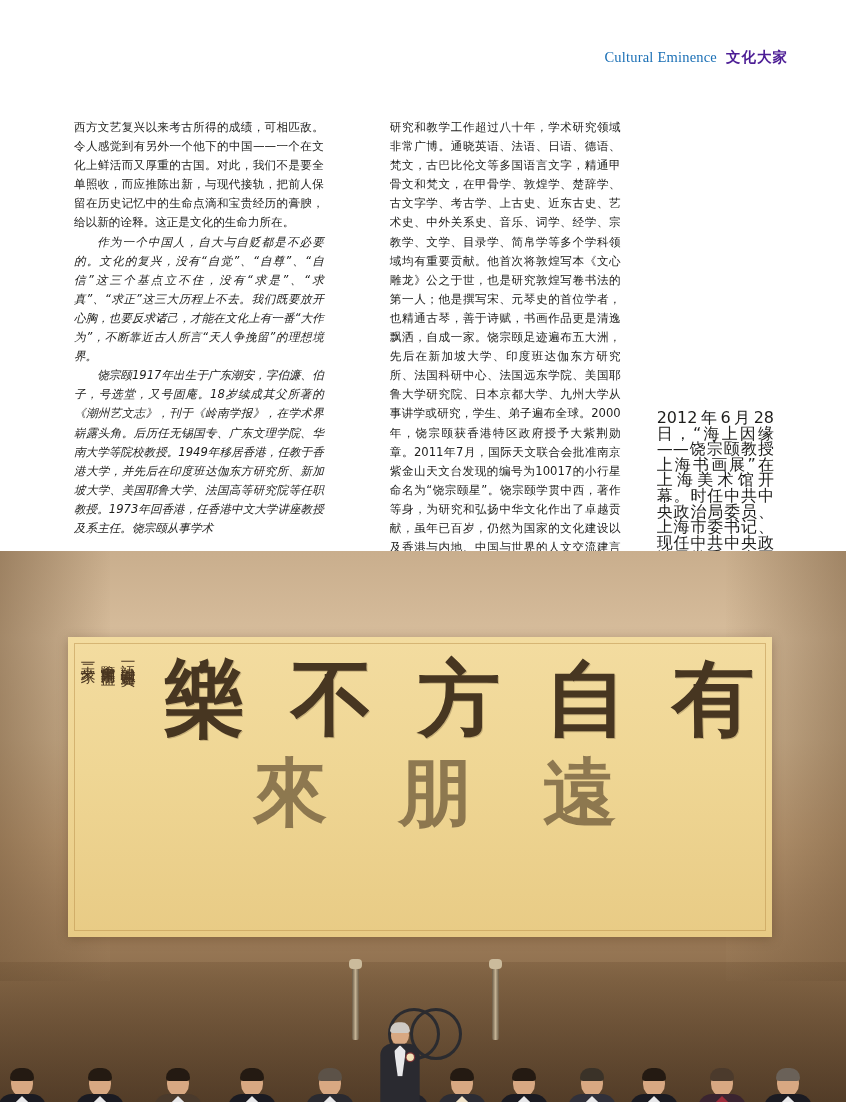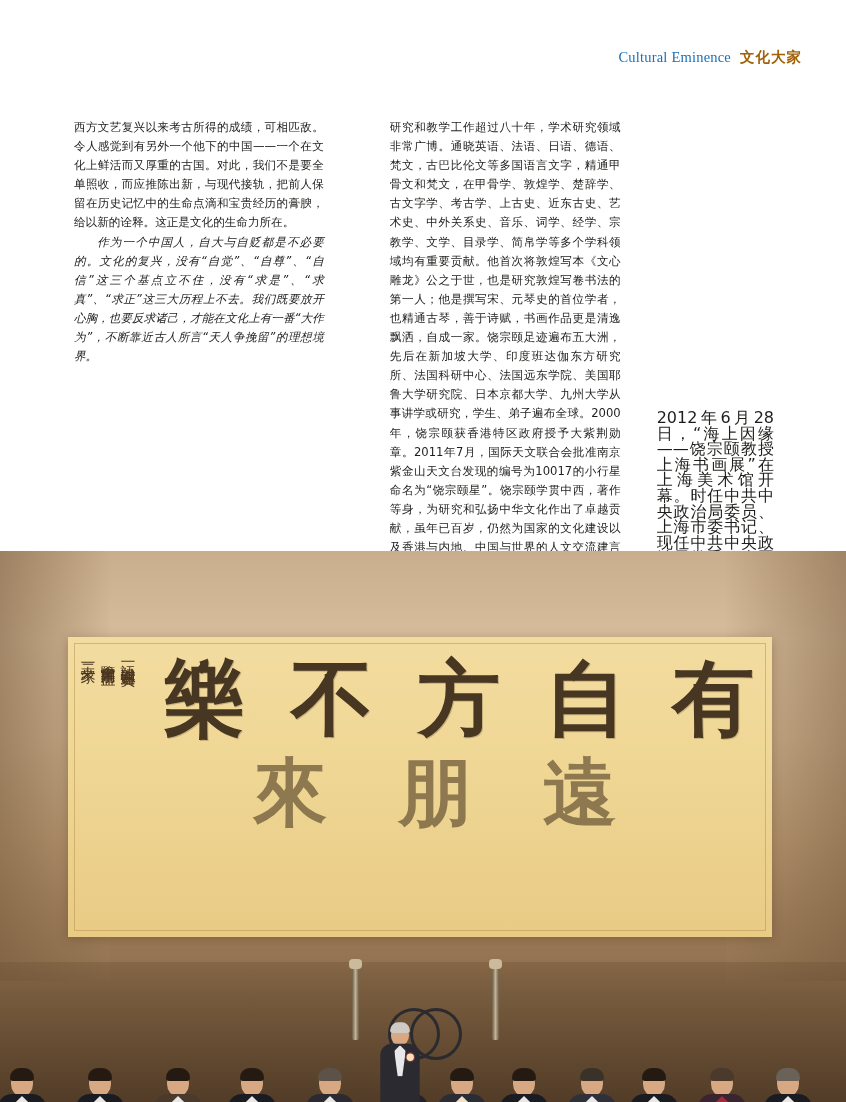--- a/index.html
+++ b/index.html
@@ -18,37 +18,37 @@
   .page {
     position: absolute;
     inset: 0;
     background: #ffffff;
   }
 
   
   .header {
     position: absolute;
     top: 48px;
-    right: 44px;
+    right: 58px;
     display: flex;
     align-items: baseline;
     gap: 9px;
     color: #1a6fb5;
     white-space: nowrap;
   }
   .header .en {
     font-family: "Liberation Serif", "DejaVu Serif", serif;
     font-size: 14.5px;
     letter-spacing: 0.2px;
     color: #1a6fb5;
   }
   .header .zh {
     font-size: 14.5px;
     font-weight: bold;
-    color: #a16207;
+    color: #4c1d95;
     letter-spacing: 1px;
   }
 
   
   .columns {
     position: absolute;
     top: 118px;
     left: 74px;
     width: 700px;
     display: flex;
@@ -294,20 +294,21 @@
   <div class="header">
     <span class="en">Cultural Eminence</span>
     <span class="zh">文化大家</span>
   </div>
 
   <div class="columns">
 
     <div class="col col-1">
       <p>西方文艺复兴以来考古所得的成绩，可相匹敌。令人感觉到有另外一个他下的中国——一个在文化上鲜活而又厚重的古国。对此，我们不是要全单照收，而应推陈出新，与现代接轨，把前人保留在历史记忆中的生命点滴和宝贵经历的膏腴，给以新的诠释。这正是文化的生命力所在。</p>
       <p class="indent">作为一个中国人，自大与自贬都是不必要的。文化的复兴，没有“自觉”、“自尊”、“自信”这三个基点立不住，没有“求是”、“求真”、“求正”这三大历程上不去。我们既要放开心胸，也要反求诸己，才能在文化上有一番“大作为”，不断靠近古人所言“天人争挽留”的理想境界。</p>
+      <p class="indent">饶宗颐1917年出生于广东潮安，字伯濂、伯子，号选堂，又号固庵。18岁续成其父所著的《潮州艺文志》，刊于《岭南学报》，在学术界崭露头角。后历任无锡国专、广东文理学院、华南大学等院校教授。1949年移居香港，任教于香港大学，并先后在印度班达伽东方研究所、新加坡大学、美国耶鲁大学、法国高等研究院等任职教授。1973年回香港，任香港中文大学讲座教授及系主任。饶宗颐从事学术</p>
     </div>
 
     <div class="col col-2">
       <p>研究和教学工作超过八十年，学术研究领域非常广博。通晓英语、法语、日语、德语、梵文，古巴比伦文等多国语言文字，精通甲骨文和梵文，在甲骨学、敦煌学、楚辞学、古文字学、考古学、上古史、近东古史、艺术史、中外关系史、音乐、词学、经学、宗教学、文学、目录学、简帛学等多个学科领域均有重要贡献。他首次将敦煌写本《文心雕龙》公之于世，也是研究敦煌写卷书法的第一人；他是撰写宋、元琴史的首位学者，也精通古琴，善于诗赋，书画作品更是清逸飘洒，自成一家。饶宗颐足迹遍布五大洲，先后在新加坡大学、印度班达伽东方研究所、法国科研中心、法国远东学院、美国耶鲁大学研究院、日本京都大学、九州大学从事讲学或研究，学生、弟子遍布全球。2000年，饶宗颐获香港特区政府授予大紫荆勋章。2011年7月，国际天文联合会批准南京紫金山天文台发现的编号为10017的小行星命名为“饶宗颐星”。饶宗颐学贯中西，著作等身，为研究和弘扬中华文化作出了卓越贡献，虽年已百岁，仍然为国家的文化建设以及香港与内地、中国与世界的人文交流建言献策、贡献力量。</p>
     </div>
 
     <div class="caption">2012年6月28日，“海上因缘——饶宗颐教授上海书画展”在上海美术馆开幕。时任中共中央政治局委员、上海市委书记、现任中共中央政治局常委、全国政协主席俞正声观看书画展，并亲切会见饶宗颐先生</div>
   </div>
 
   <div class="photo">

